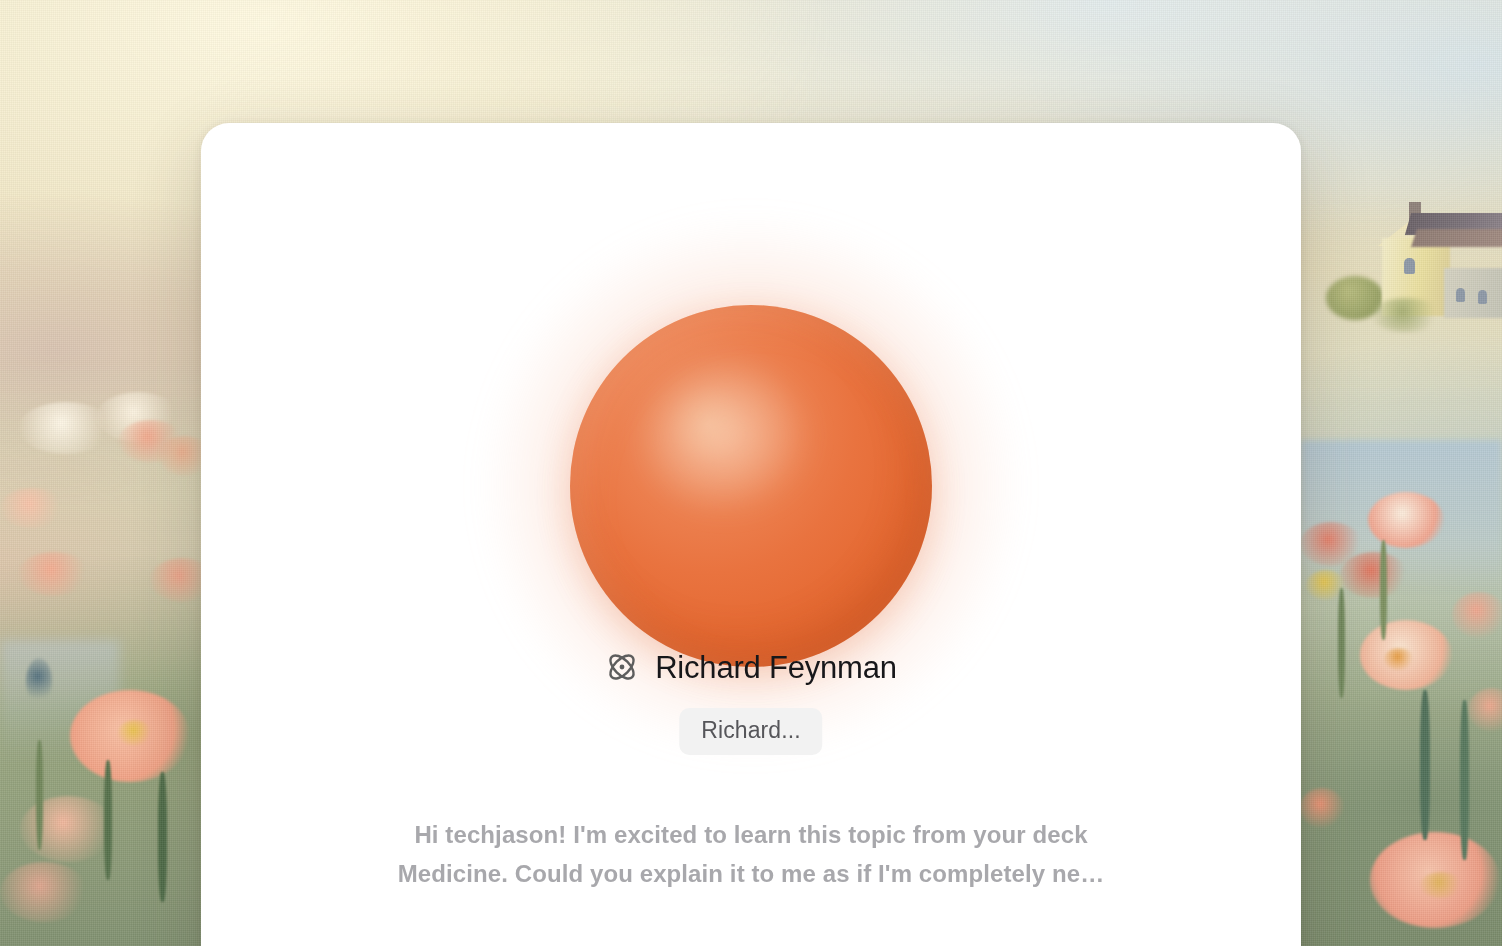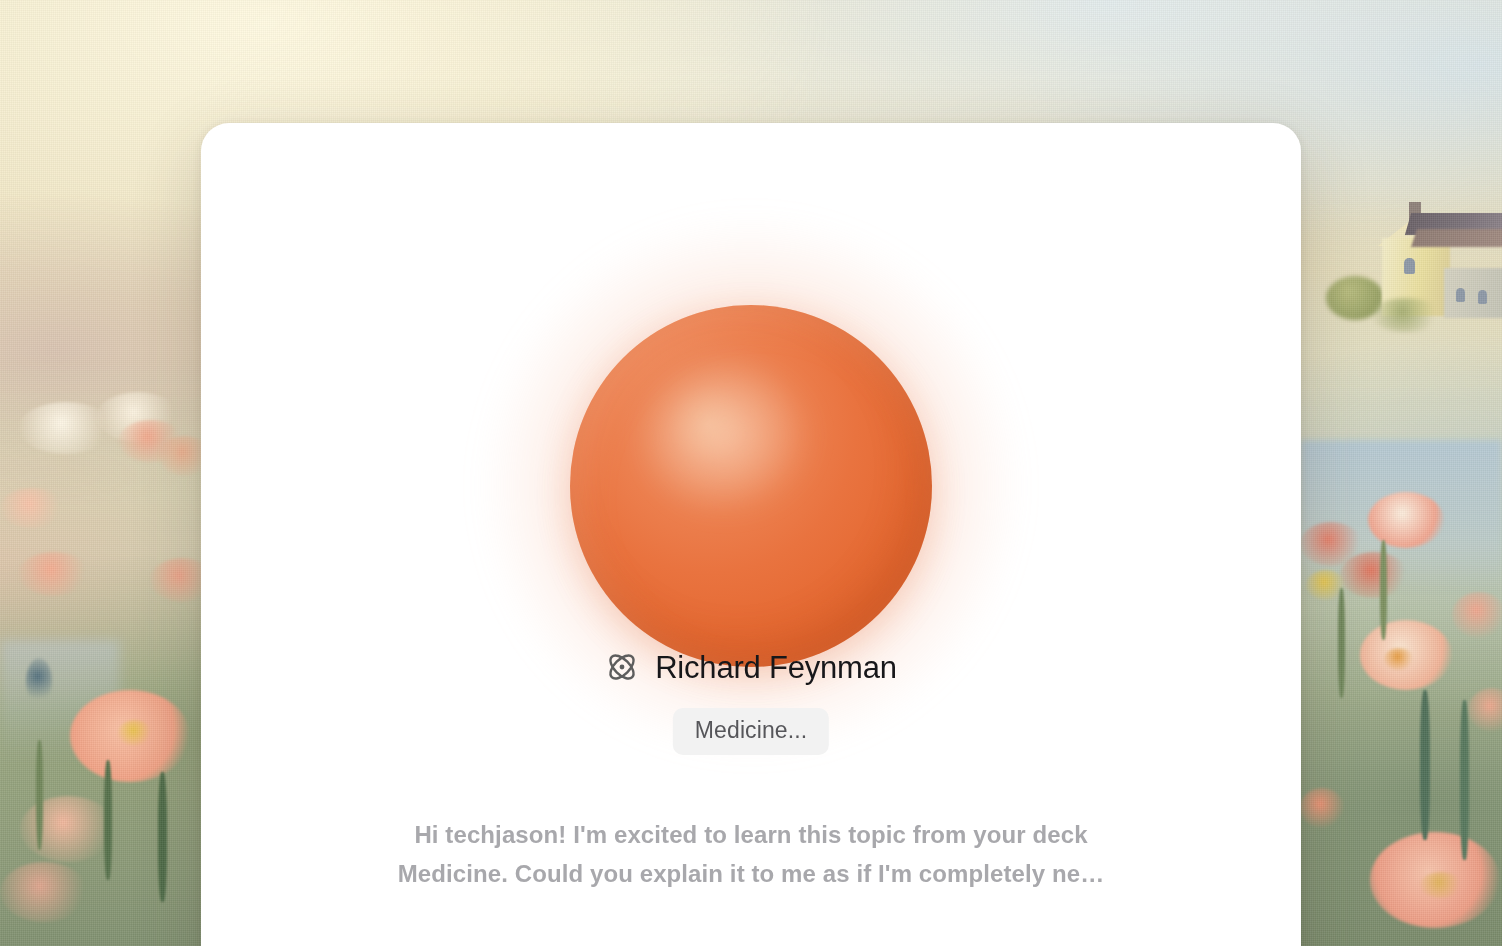--- a/index.html
+++ b/index.html
@@ -283,20 +283,20 @@
 
       <div id="title-row">
         <svg id="atom-icon" viewBox="0 0 24 24" fill="none" stroke="currentColor" stroke-width="1.7">
           <ellipse cx="12" cy="12" rx="10.2" ry="5.3" transform="rotate(45 12 12)"></ellipse>
           <ellipse cx="12" cy="12" rx="10.2" ry="5.3" transform="rotate(-45 12 12)"></ellipse>
           <circle cx="12" cy="12" r="1.7" fill="currentColor" stroke="none"></circle>
         </svg>
         <div id="persona-name">Richard Feynman</div>
       </div>
 
-      <div id="status-badge">Medicine...</div>
+      <div id="status-badge">Richard...</div>
 
       <div id="transcript">Hi techjason! I'm excited to learn this topic from your deck Medicine. Could you explain it to me as if I'm completely ne…</div>
 
     </div>
   </div>
 
 </div>
 
 </body></html>

